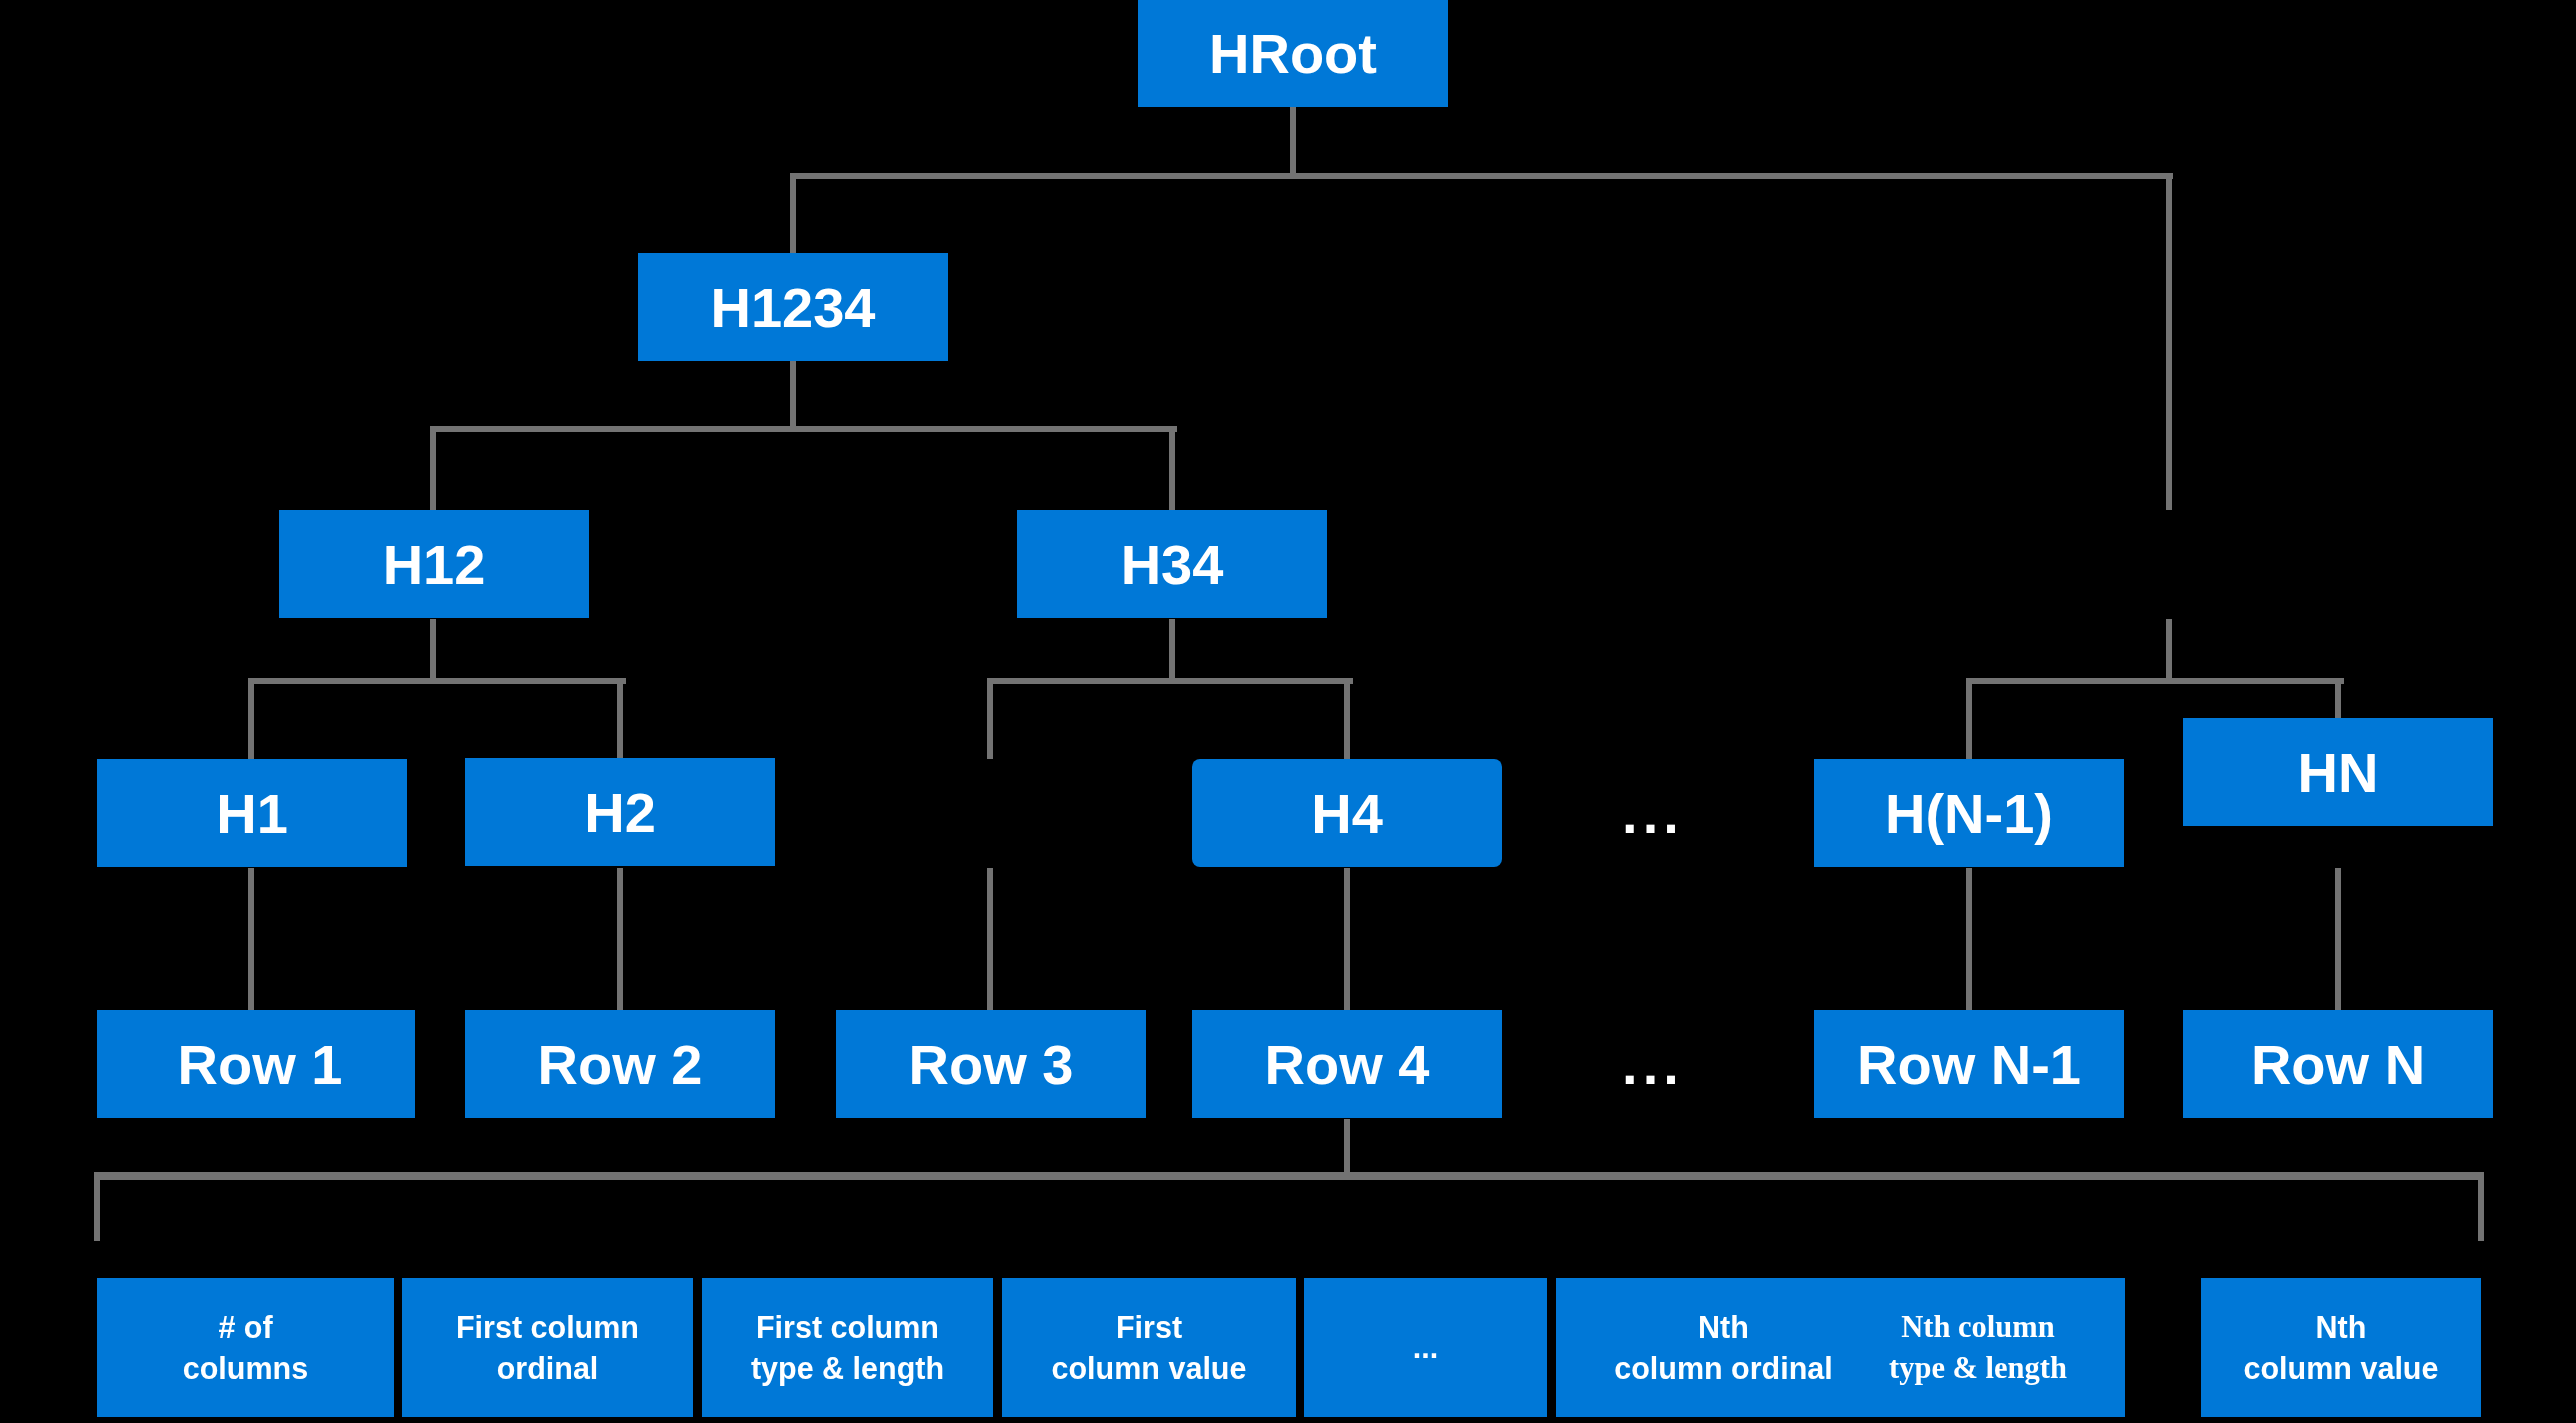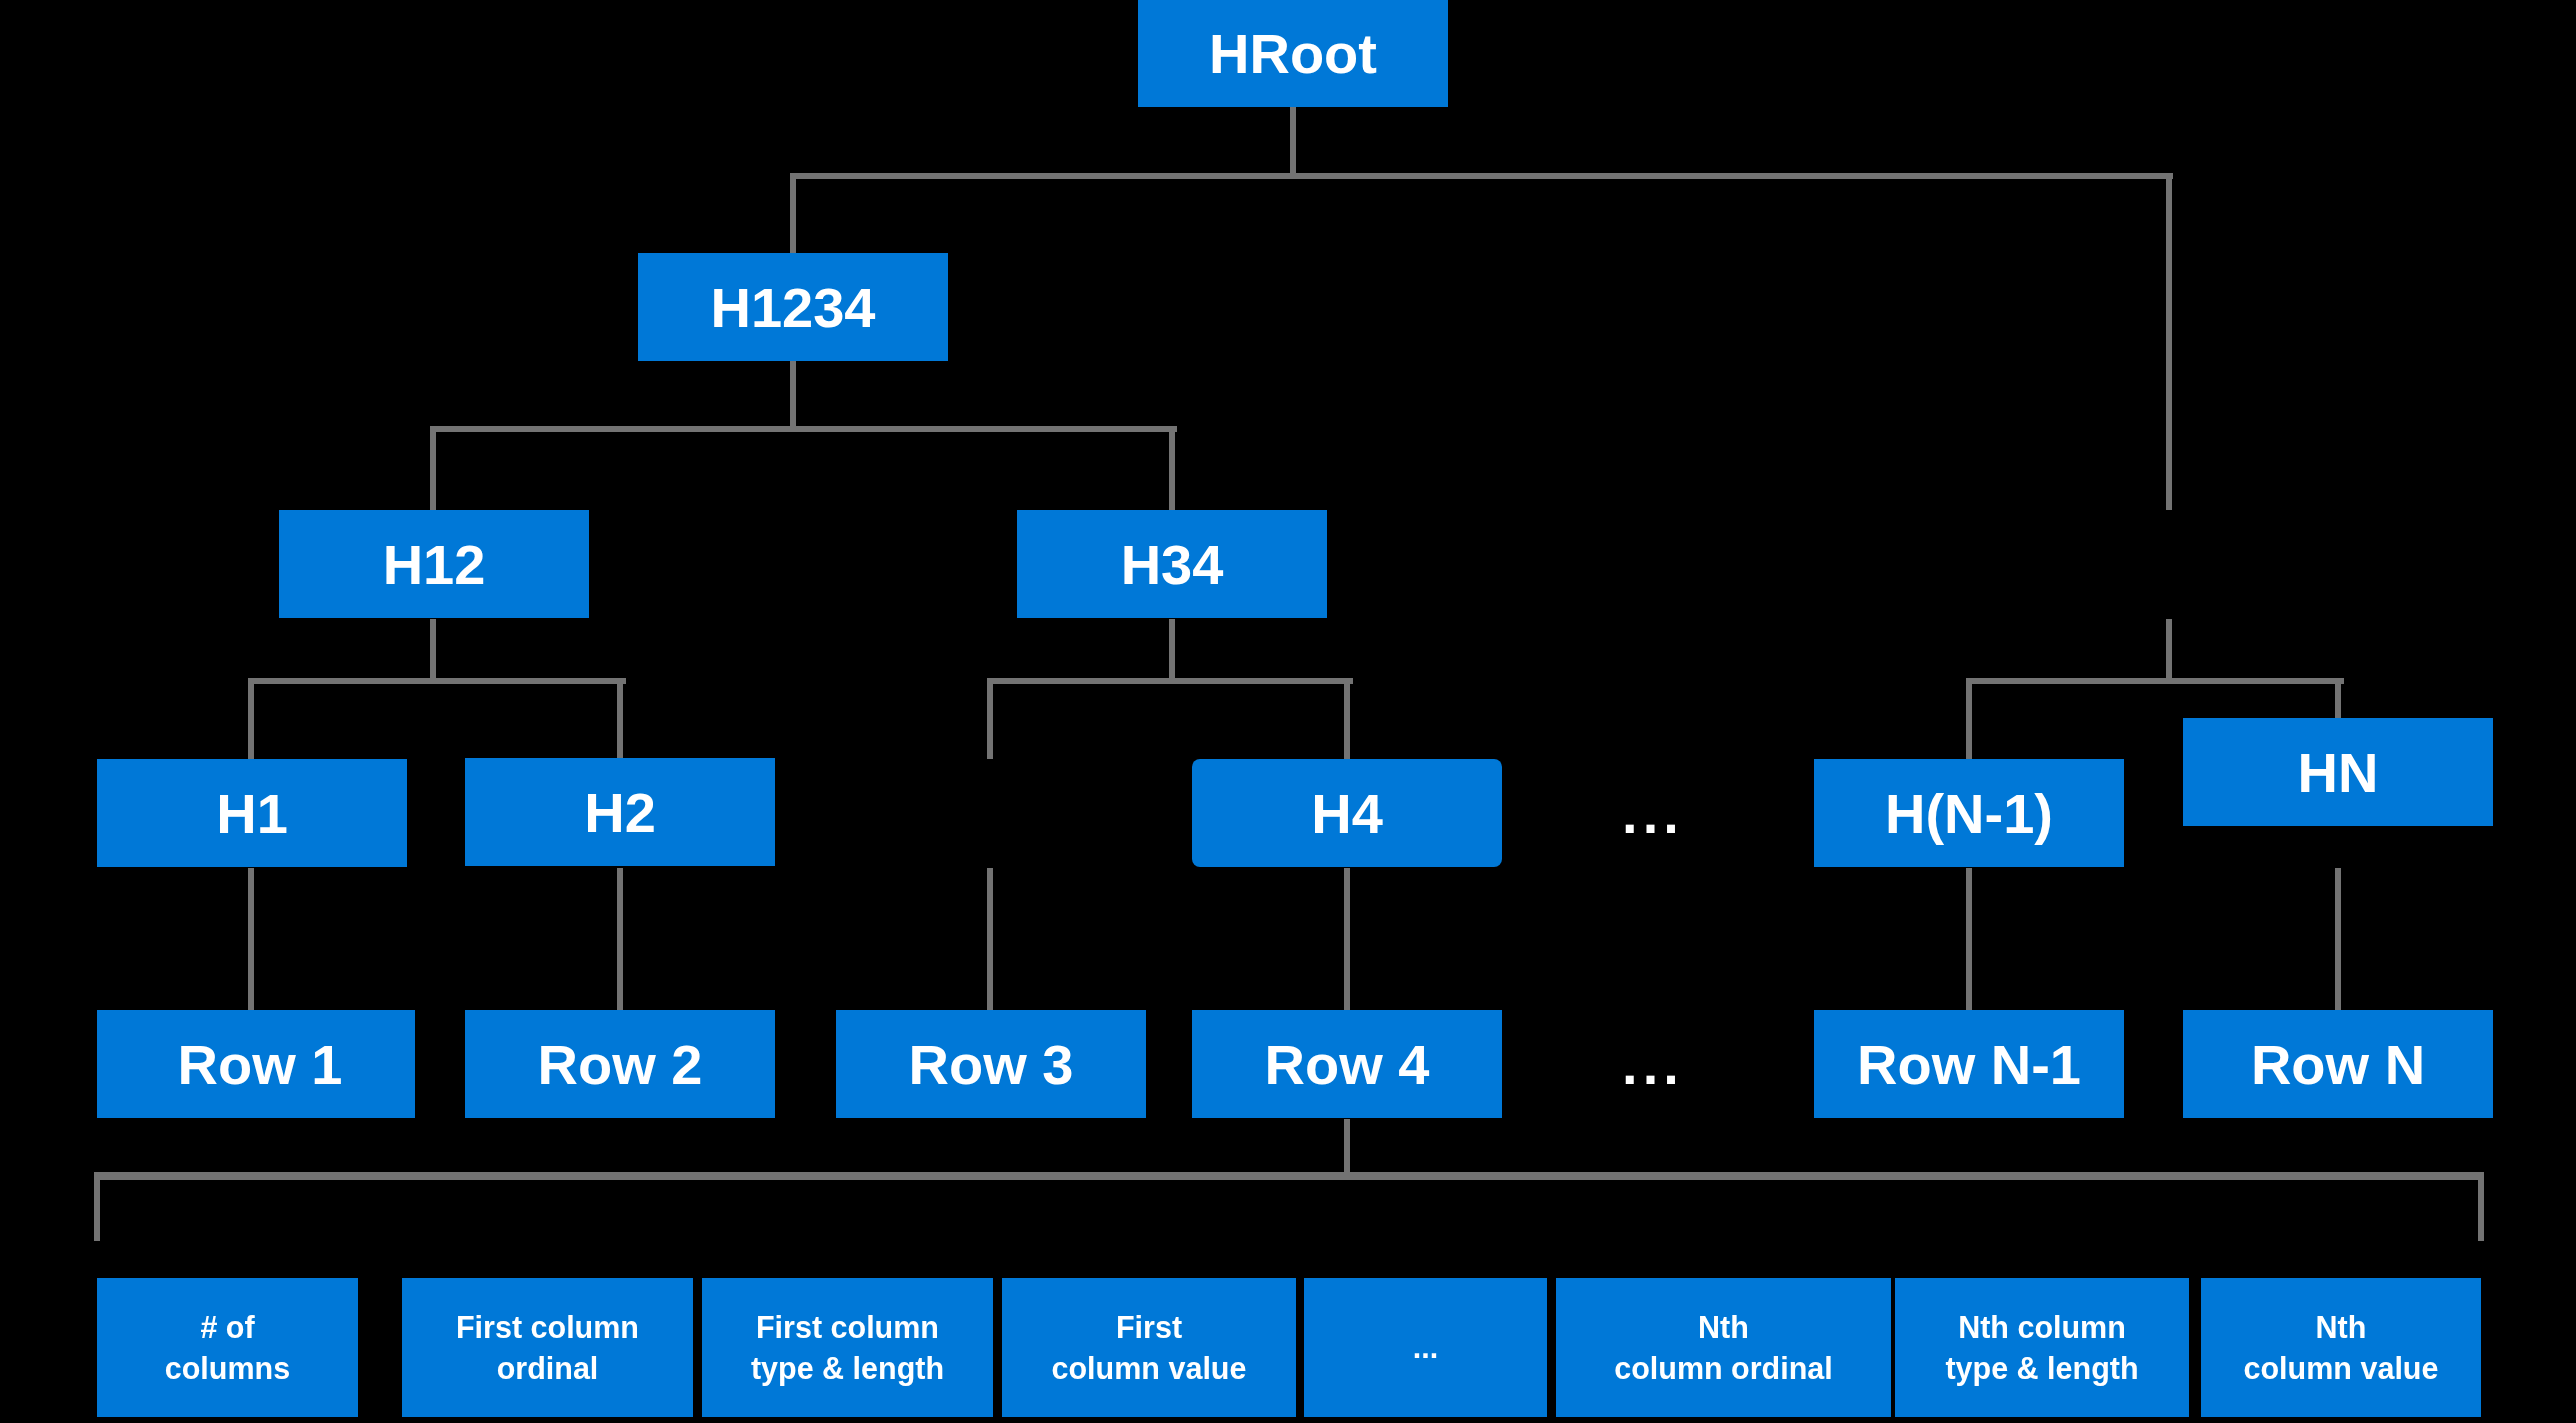--- a/index.html
+++ b/index.html
@@ -91,21 +91,21 @@
   <div class="node" style="left:2183px;top:718px;">HN</div>
 
   <div class="node" style="left:97px;top:1010px;padding-left:8px;">Row 1</div>
   <div class="node" style="left:465px;top:1010px;">Row 2</div>
   <div class="node" style="left:836px;top:1010px;">Row 3</div>
   <div class="node" style="left:1192px;top:1010px;">Row 4</div>
   <div class="ellipsis" style="left:1585px;top:1010px;">...</div>
   <div class="node" style="left:1814px;top:1010px;">Row N-1</div>
   <div class="node" style="left:2183px;top:1010px;">Row N</div>
 
-  <div class="cell" style="left:97px;width:261px;">
+  <div class="cell" style="left:97px;width:297px;">
     <span># of</span>
     <span>columns</span>
   </div>
   <div class="cell" style="left:402px;width:291px;">
     <span>First column</span>
     <span>ordinal</span>
   </div>
   <div class="cell" style="left:702px;width:291px;">
     <span>First column</span>
     <span>type &amp; length</span>
@@ -115,21 +115,21 @@
     <span>column value</span>
   </div>
   <div class="cell" style="left:1304px;width:243px;">
     <span>...</span>
     <span></span>
   </div>
   <div class="cell" style="left:1556px;width:335px;">
     <span>Nth</span>
     <span>column ordinal</span>
   </div>
-  <div class="cell" style="left:1895px;width:294px;">
+  <div class="cell" style="left:1831px;width:294px;font-family:Liberation Serif, serif;">
     <span>Nth column</span>
     <span>type &amp; length</span>
   </div>
   <div class="cell" style="left:2201px;width:280px;">
     <span>Nth</span>
     <span>column value</span>
   </div>
 
 </div>
 

